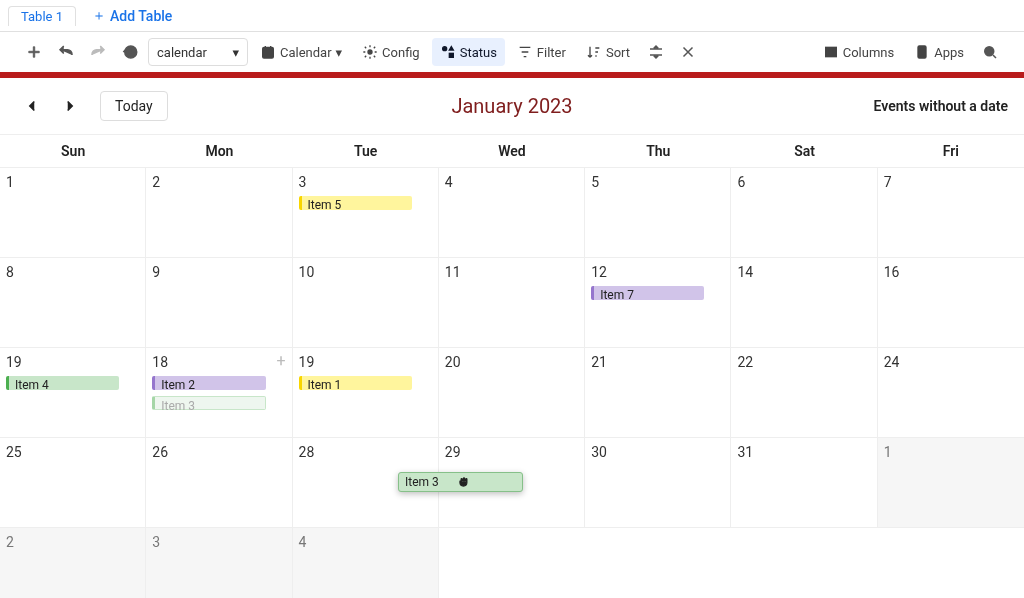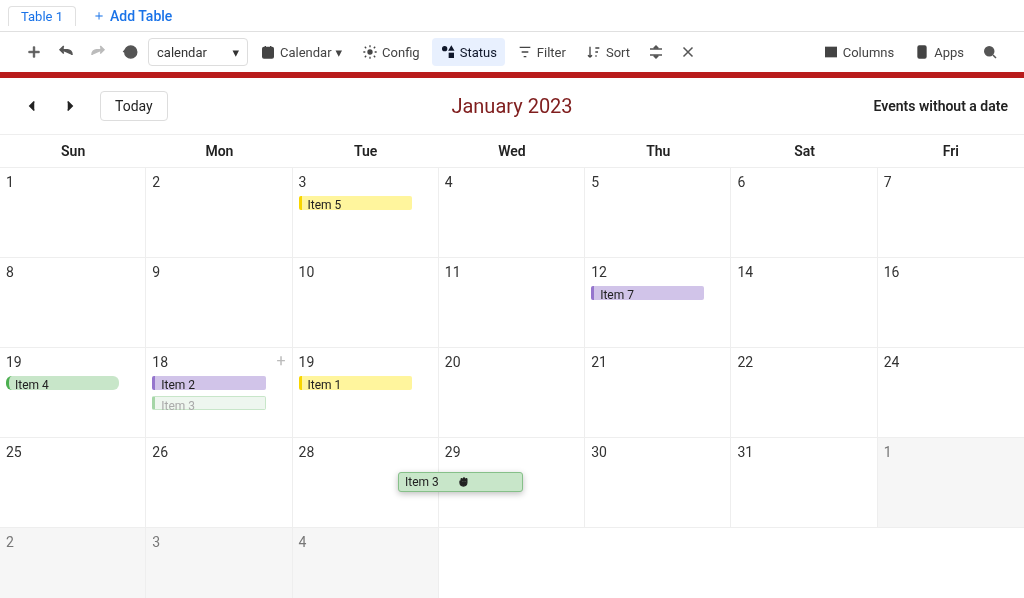--- a/index.html
+++ b/index.html
@@ -25,21 +25,21 @@
   .weekday { text-align:center; padding:8px; font-weight:600; font-size:14px;}
   .grid { display:grid; grid-template-columns: repeat(7,1fr); grid-auto-rows: 90px; border-top:1px solid #eee;}
   .cell { border-right:1px solid #eee; border-bottom:1px solid #eee; padding:6px 6px 4px; position:relative; font-size:14px;}
   .cell:nth-child(7n){ border-right:none;}
   .cell.other { background:#f6f6f6; color:#777;}
   .daynum { font-size:14px; color:#333;}
   .cell.other .daynum{ color:#777;}
   .event { margin-top:6px; height:14px; line-height:18px; padding:0 6px; font-size:12px; border-radius:2px; border-left:3px solid; width:85%;}
   .ev-yellow { background:#fff59d; border-left-color:#f9d600; }
   .ev-purple { background:#d1c4e9; border-left-color:#9575cd; }
-  .ev-green  { background:#c8e6c9; border-left-color:#4caf50;border-radius:6px; }
+  .ev-green  { background:#c8e6c9; border-left-color:#4caf50; }
   .ev-green-ghost { background:#eef6ef; border:1px solid #c8e6c9; border-left:3px solid #a5d6a7; color:#aaa;}
   .drag-float { position:absolute; left:398px; top:394px; width:125px; height:20px; line-height:18px; padding:0 6px; font-size:12px; background:#c8e6c9; border:1px solid #86c089; border-radius:3px; box-shadow:0 2px 6px rgba(0,0,0,0.25); display:flex; align-items:center; gap:18px;}
   .drag-cursor { width:14px; height:14px;}
   .plus-hover { position:absolute; top:6px; right:6px; color:#bbb; font-size:16px; line-height:14px;}
   .container { position:relative;}
   svg { fill: currentColor; stroke: currentColor; }
 </style>
 </head>
 <body>
 

